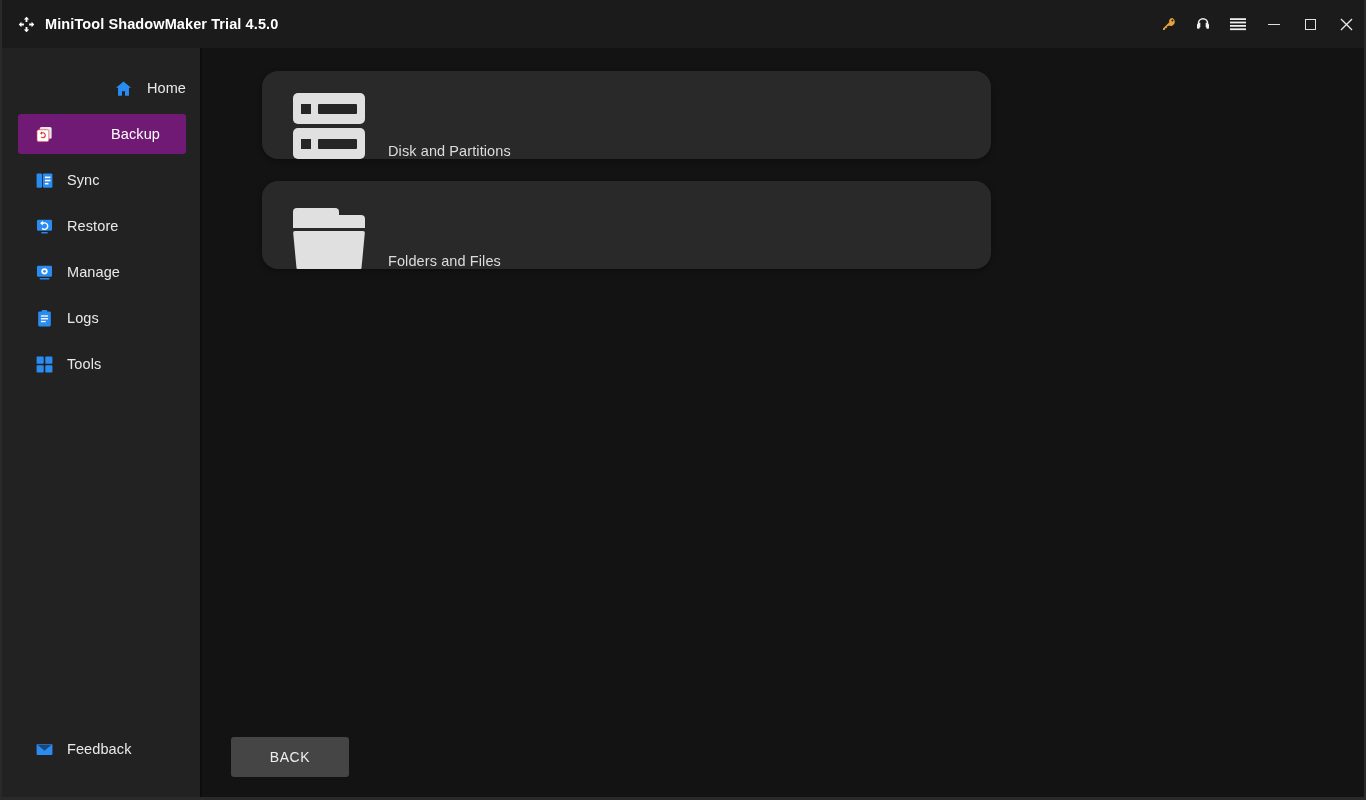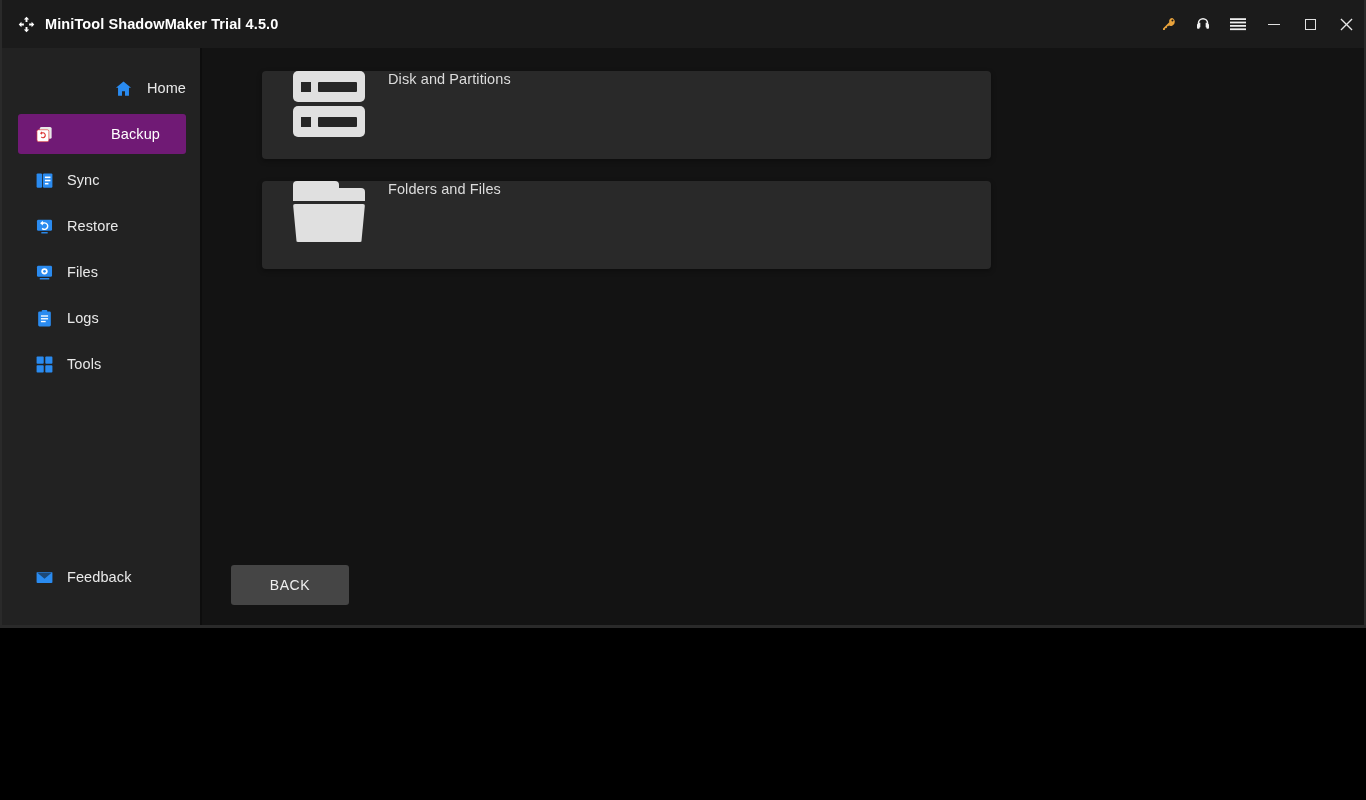--- a/index.html
+++ b/index.html
@@ -4,21 +4,21 @@
 <style>
   * { box-sizing: border-box; margin: 0; padding: 0; }
   html, body {
     width: 1366px; height: 800px;
     background: #000;
     font-family: "Liberation Sans", sans-serif;
     overflow: hidden;
   }
   .window {
     position: relative;
-    width: 1366px; height: 628px;
+    width: 1366px; height: 800px;
     background: #131313;
     border-left: 2px solid #2a2a2a;
     border-right: 2px solid #2a2a2a;
     border-bottom: 3px solid #2a2a2a;
     display: flex;
     flex-direction: column;
   }
 
   
   .titlebar {
@@ -135,23 +135,23 @@
   }
 
   .cards {
     margin-top: 23px;
     width: 729px;
     margin-left: 31px;
   }
   .type-card {
     height: 88px;
     background: #292929;
-    border-radius: 4px;
-    display: flex;
-    align-items: flex-start;
+    border-radius: 16px;
+    display: flex;
+    align-items: flex-end;
     cursor: pointer;
     box-shadow: 0 2px 5px rgba(0,0,0,0.35);
   }
   .type-card + .type-card { margin-top: 22px; }
   .card-icon {
     width: 84px;
     min-width: 84px;
     margin-left: 31px;
     display: flex;
     align-items: center;
@@ -315,21 +315,21 @@
 
       <div class="nav-item">
         <span class="nav-icon">
           <svg width="19" height="19" viewBox="0 0 24 24">
             <rect x="2.5" y="3.5" width="19" height="14" rx="1.8" fill="#2a8bf0"></rect>
             <circle cx="12" cy="10.5" r="4" fill="#ffffff"></circle>
             <circle cx="12" cy="10.5" r="1.7" fill="#2a8bf0"></circle>
             <rect x="6" y="19" width="12" height="1.8" fill="#2a8bf0"></rect>
           </svg>
         </span>
-        <span class="nav-label">Files</span>
+        <span class="nav-label">Manage</span>
       </div>
 
       <div class="nav-item">
         <span class="nav-icon">
           <svg width="19" height="19" viewBox="0 0 24 24">
             <rect x="4" y="3" width="16" height="19" rx="1.8" fill="#2a8bf0"></rect>
             <rect x="8.5" y="1.2" width="7" height="3.6" rx="1" fill="#2a8bf0"></rect>
             <rect x="7.5" y="8" width="9" height="1.7" fill="#ffffff"></rect>
             <rect x="7.5" y="11.5" width="9" height="1.7" fill="#ffffff"></rect>
             <rect x="7.5" y="15" width="6" height="1.7" fill="#ffffff"></rect>

